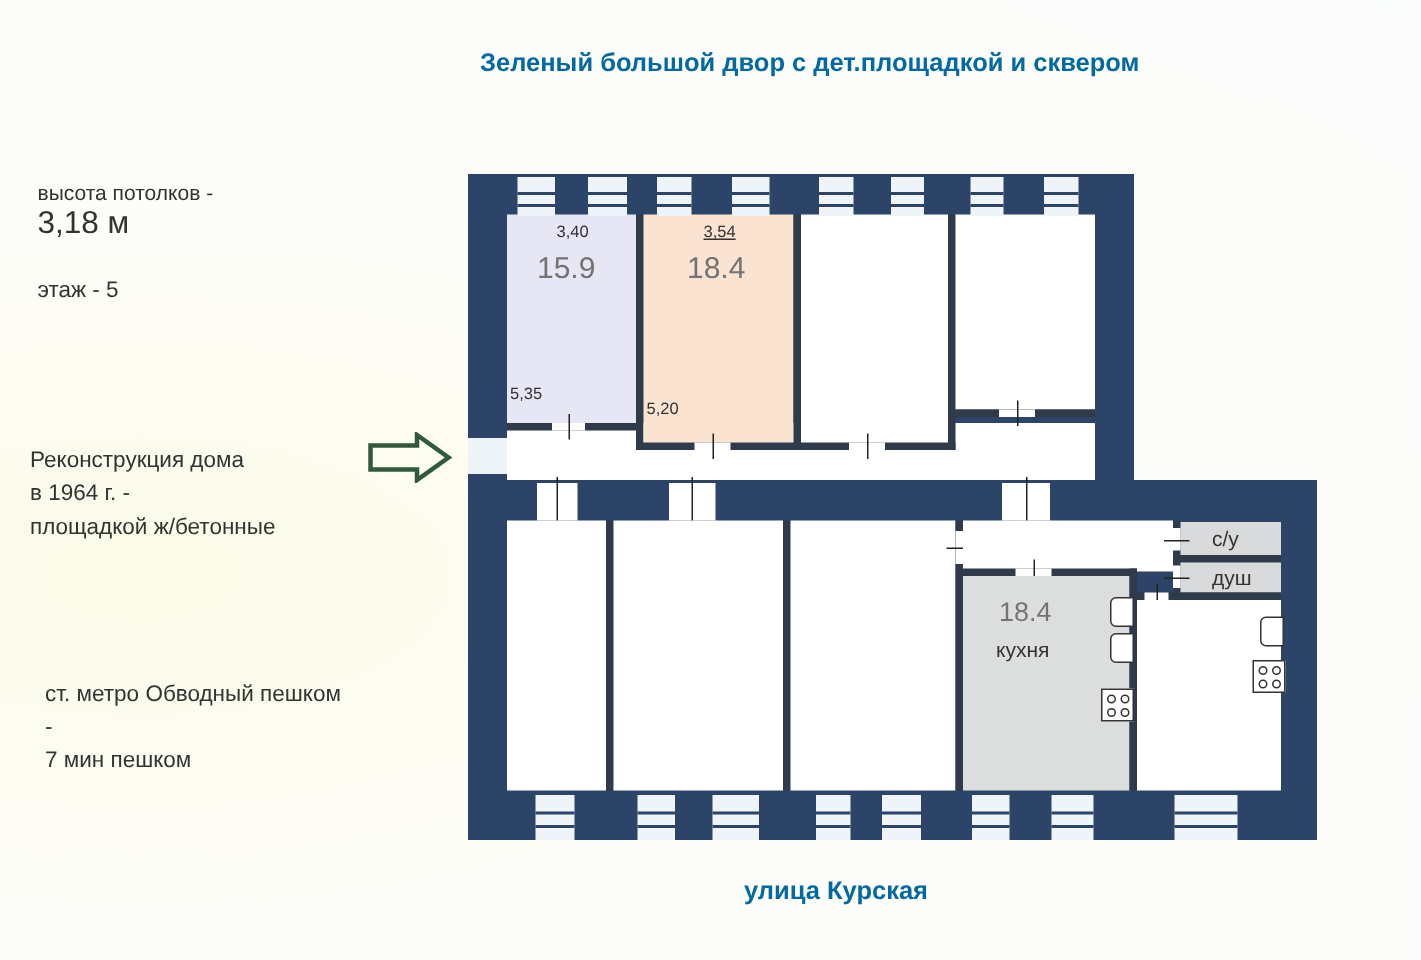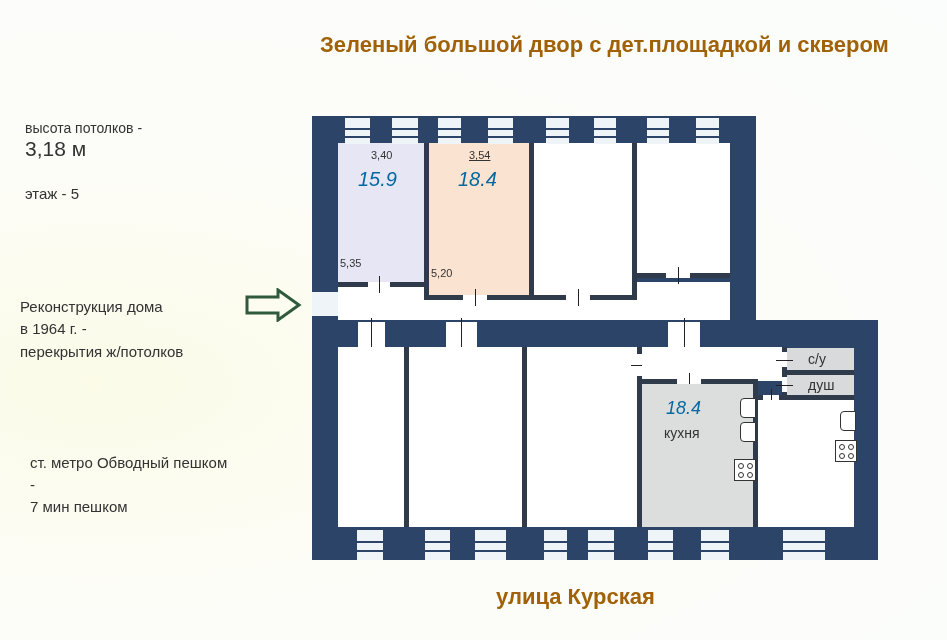--- a/index.html
+++ b/index.html
@@ -1,51 +1,51 @@
 <!DOCTYPE html>
 <html><head>
   <meta charset="utf-8">
   <style>
     html, body { margin:0; padding:0; }
     body { width:947px; height:640px; position:relative; overflow:hidden;
       background: radial-gradient(ellipse at 10% 60%, #fbfbe8 0%, #fdfdf8 40%, #fbfdfc 100%);
       font-family: "Liberation Sans", sans-serif; }
     .abs { position:absolute; }
-    .title { color:#a16207; font-weight:bold; font-size:22px; white-space:nowrap; }
+    .title { color:#0369a1; font-weight:bold; font-size:17px; white-space:nowrap; }
     .note { color:#333; font-size:15px; line-height:21px; white-space:nowrap; }
     .wall { position:absolute; background:#2b4468; }
     .room { position:absolute; background:#ffffff; }
     .iw { position:absolute; background:#2f3b4b; }
     .win { position:absolute; background:#eef4f7; border-top:2px solid transparent; }
     .win::before, .win::after { content:""; position:absolute; left:0; right:0; height:2px; background:#2b4468; }
     .win::before { top:33%; } .win::after { top:66%; }
     .door { position:absolute; background:#fff; }
     .door.h { height:5px; }
     .door.v { width:5px; }
     .cross-h::after { content:""; position:absolute; left:50%; top:-6px; width:1px; height:17px; background:#222; }
     .cross-v::after { content:""; position:absolute; top:50%; left:-6px; height:1px; width:17px; background:#222; }
-    .area { position:absolute; font-size:21px; color:#0369a1;font-style:italic; }
+    .area { position:absolute; font-size:21px; color:#737373; }
     .dim { position:absolute; font-size:11px; color:#333; }
     .lbl { position:absolute; font-size:14px; color:#333; }
     .sink { position:absolute; width:14px; height:18px; border:1px solid #333; border-radius:4px 0 0 4px; background:#fff; }
     .stove { position:absolute; width:20px; height:20px; border:1px solid #333; background:#fff; }
     .stove span { position:absolute; width:4px; height:4px; border:1px solid #333; border-radius:50%; }
   </style>
 </head>
 <body>
 
 <div class="abs title" style="left:320px;top:32px;">Зеленый большой двор с дет.площадкой и сквером</div>
 <div class="abs title" style="left:496px;top:584px;">улица Курская</div>
 
 <div class="abs note" style="left:25px;top:118px;font-size:14px;">высота потолков -</div>
 <div class="abs note" style="left:25px;top:138px;font-size:21px;">3,18 м</div>
 <div class="abs note" style="left:25px;top:183px;font-size:15px;text-align:right;">этаж - 5</div>
 <div class="abs note" style="left:20px;top:296px;">Реконструкция дома</div>
 <div class="abs note" style="left:20px;top:318px;">в 1964 г. -</div>
-<div class="abs note" style="left:20px;top:341px;">перекрытия  ж/потолков</div>
+<div class="abs note" style="left:20px;top:341px;">площадкой  ж/бетонные</div>
 <div class="abs note" style="left:30px;top:452px;">ст. метро Обводный пешком</div>
 <div class="abs note" style="left:30px;top:474px;">-</div>
 <div class="abs note" style="left:30px;top:496px;">7 мин пешком</div>
 
 <svg class="abs" style="left:244px;top:288px;" width="58" height="34">
   <polygon points="3,9 34,9 34,2 55,17 34,32 34,25 3,25" fill="none" stroke="#2f5b3c" stroke-width="3"></polygon>
 </svg>
 
 <div>
 

